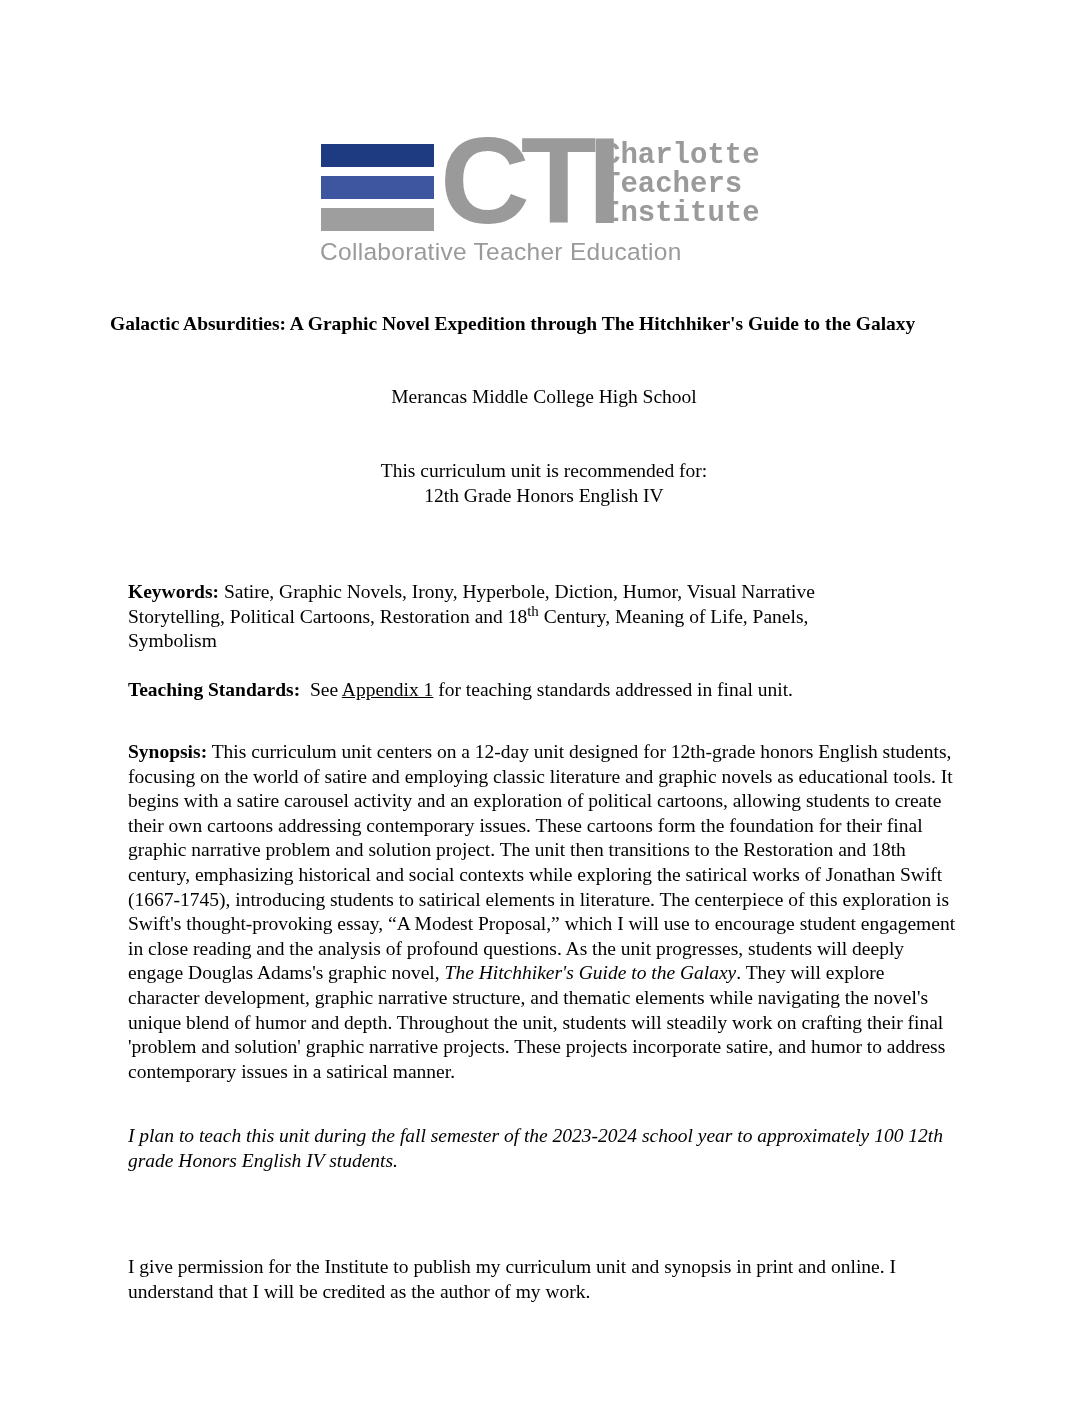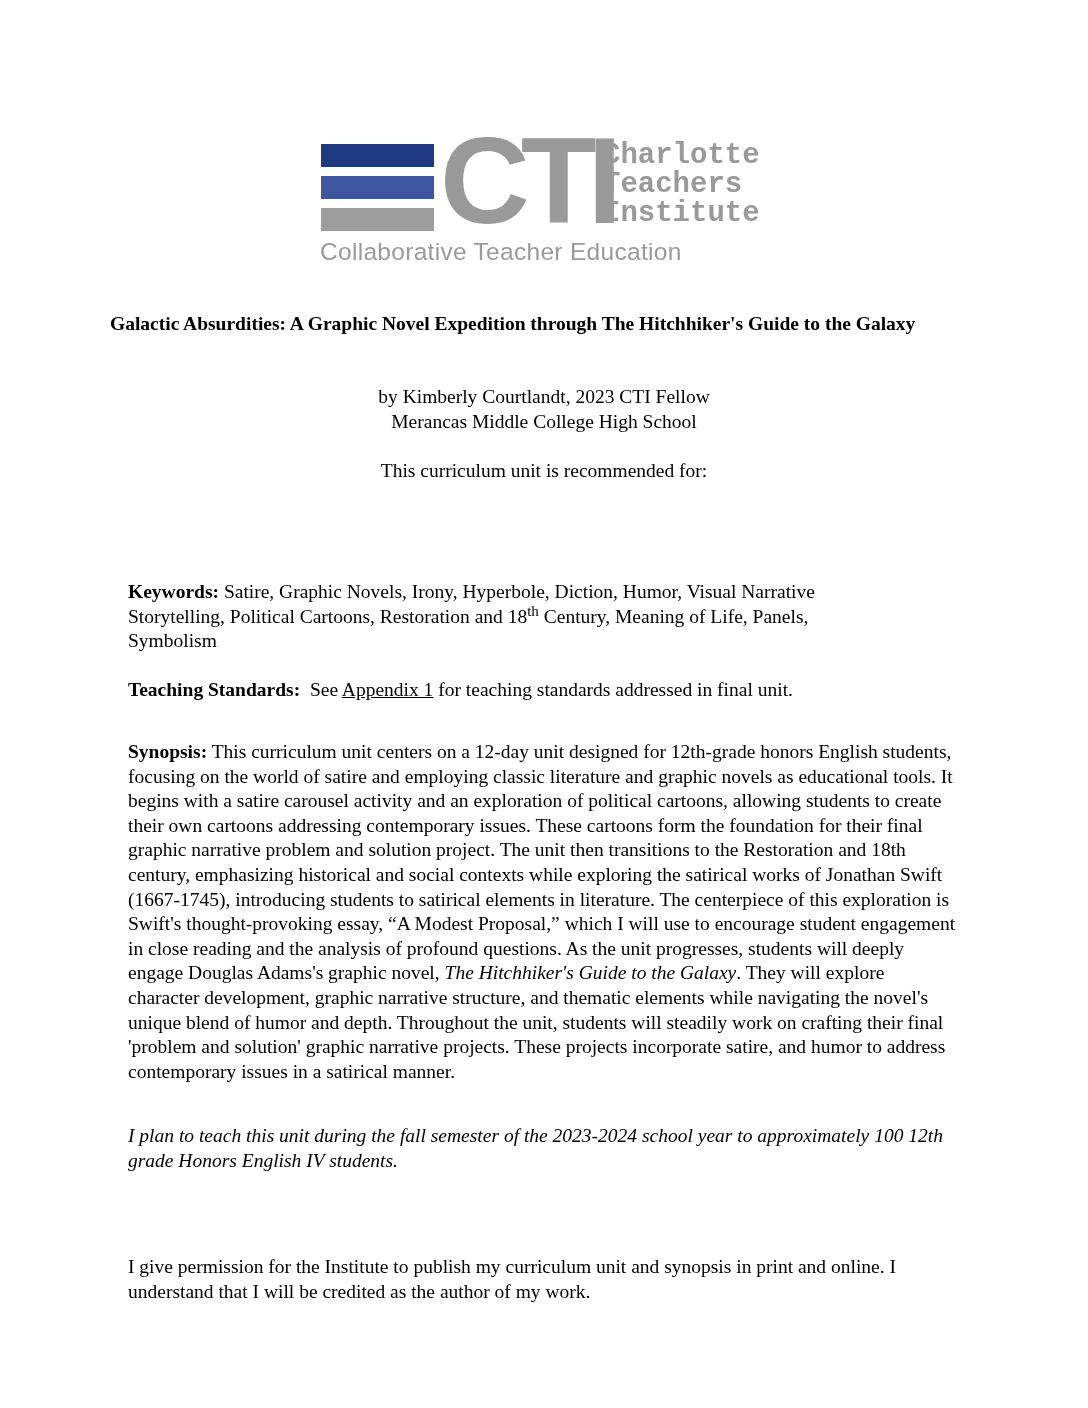--- a/index.html
+++ b/index.html
@@ -117,26 +117,26 @@
     <div>Charlotte</div>
     <div>Teachers</div>
     <div>Institute</div>
   </div>
   <div class="tagline">Collaborative Teacher Education</div>
 </div>
 
 <div class="title">Galactic Absurdities: A Graphic Novel Expedition through The Hitchhiker's Guide to the Galaxy</div>
 
 <div class="center-block byline">
-  <div>by Kimberly Courtlandt, 2023 CTI Fellow</div>
   <div>Merancas Middle College High School</div>
 </div>
 
 <div class="center-block recommend">
   <div>This curriculum unit is recommended for:</div>
+  <div>12th Grade Honors English IV</div>
 </div>
 
 <div class="para keywords"><span class="label">Keywords:</span><span> Satire, Graphic Novels, Irony, Hyperbole, Diction, Humor, Visual Narrative Storytelling, Political Cartoons, Restoration and 18</span><sup>th</sup><span> Century, Meaning of Life, Panels, Symbolism</span></div>
 
 <div class="para standards"><span class="label">Teaching Standards:</span><span style="white-space:pre">  See </span><a class="link" href="#">Appendix 1</a><span> for teaching standards addressed in final unit.</span></div>
 
 <div class="para synopsis"><span class="label">Synopsis:</span><span> This curriculum unit centers on a 12-day unit designed for 12th-grade honors English students, focusing on the world of satire and employing classic literature and graphic novels as educational tools. It begins with a satire carousel activity and an exploration of political cartoons, allowing students to create their own cartoons addressing contemporary issues. These cartoons form the foundation for their final graphic narrative problem and solution project. The unit then transitions to the Restoration and 18th century, emphasizing historical and social contexts while exploring the satirical works of Jonathan Swift (1667-1745), introducing students to satirical elements in literature. The centerpiece of this exploration is Swift's thought-provoking essay, “A Modest Proposal,” which I will use to encourage student engagement in close reading and the analysis of profound questions. As the unit progresses, students will deeply engage Douglas Adams's graphic novel, </span><i>The Hitchhiker's Guide to the Galaxy</i><span>. They will explore character development, graphic narrative structure, and thematic elements while navigating the novel's unique blend of humor and depth. Throughout the unit, students will steadily work on crafting their final 'problem and solution' graphic narrative projects. These projects incorporate satire, and humor to address contemporary issues in a satirical manner.</span></div>
 
 <div class="para plan">I plan to teach this unit during the fall semester of the 2023-2024 school year to approximately 100 12th grade Honors English IV students.</div>
 

